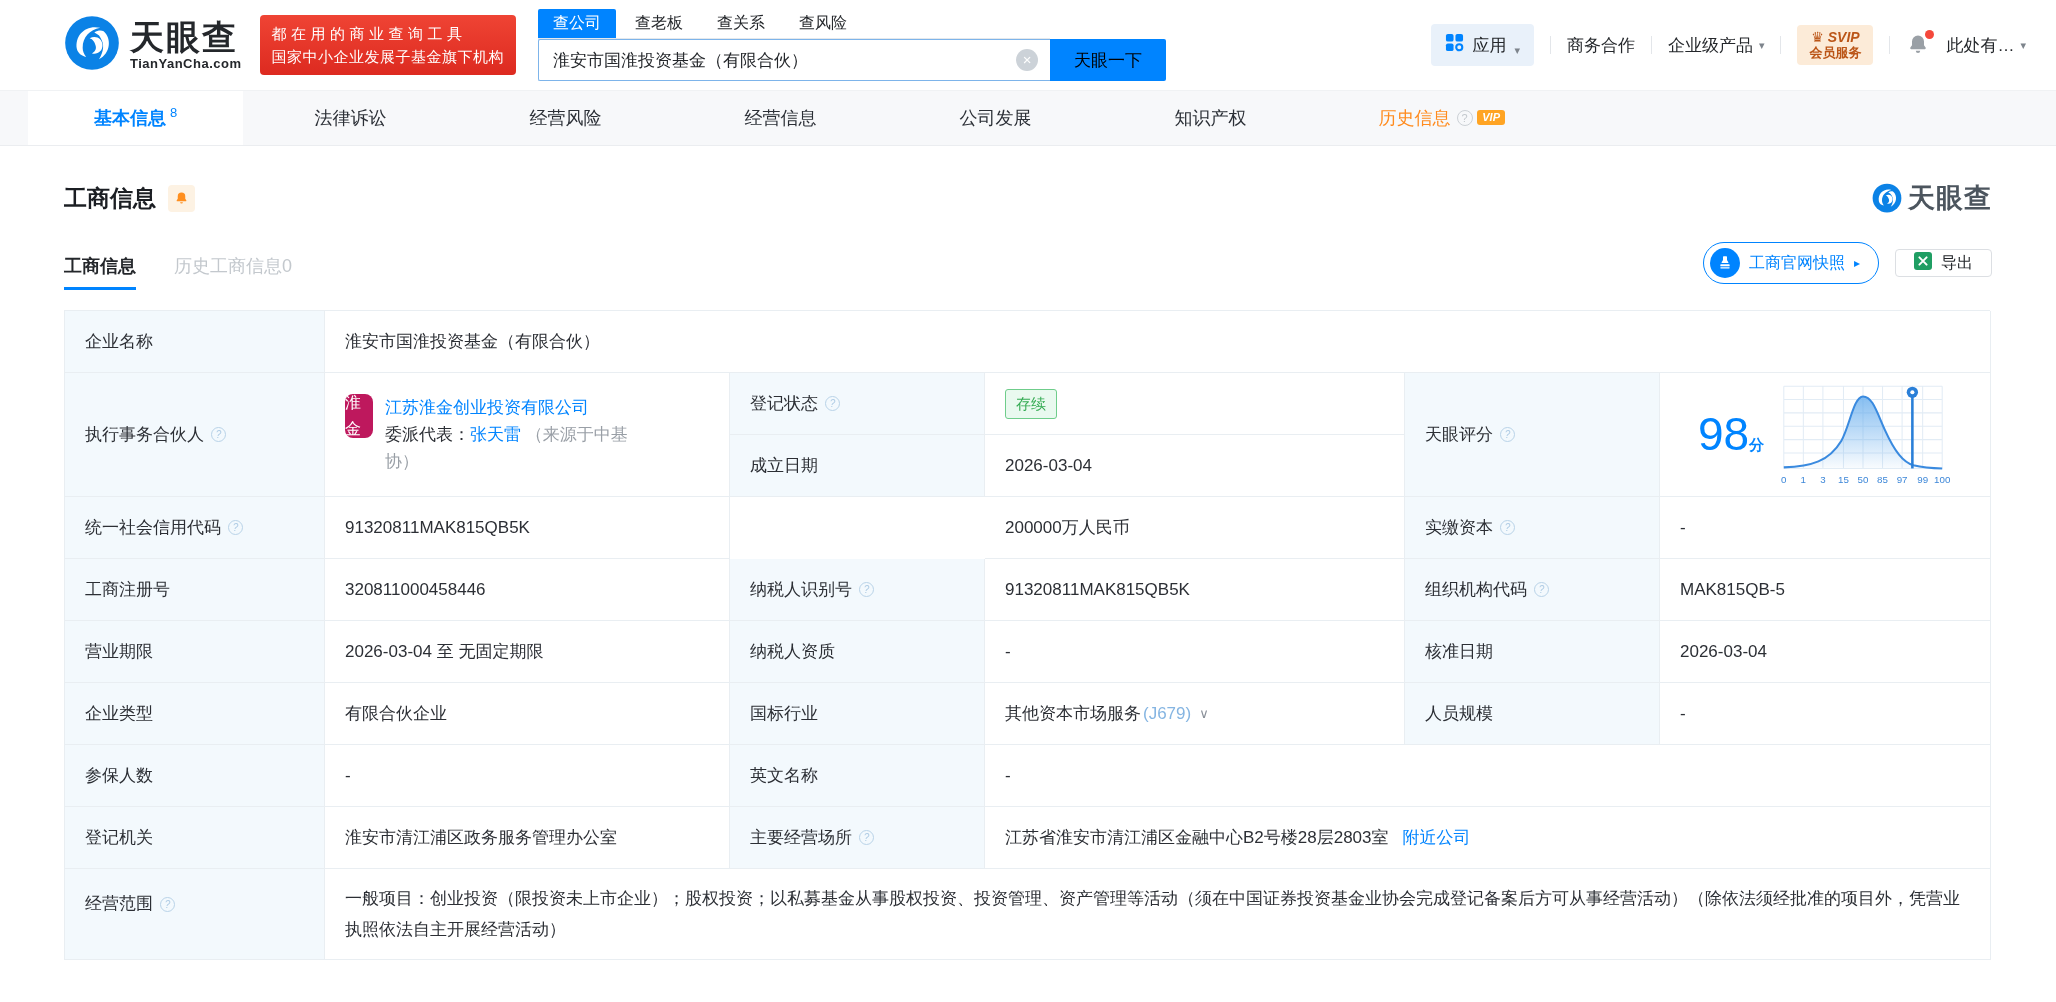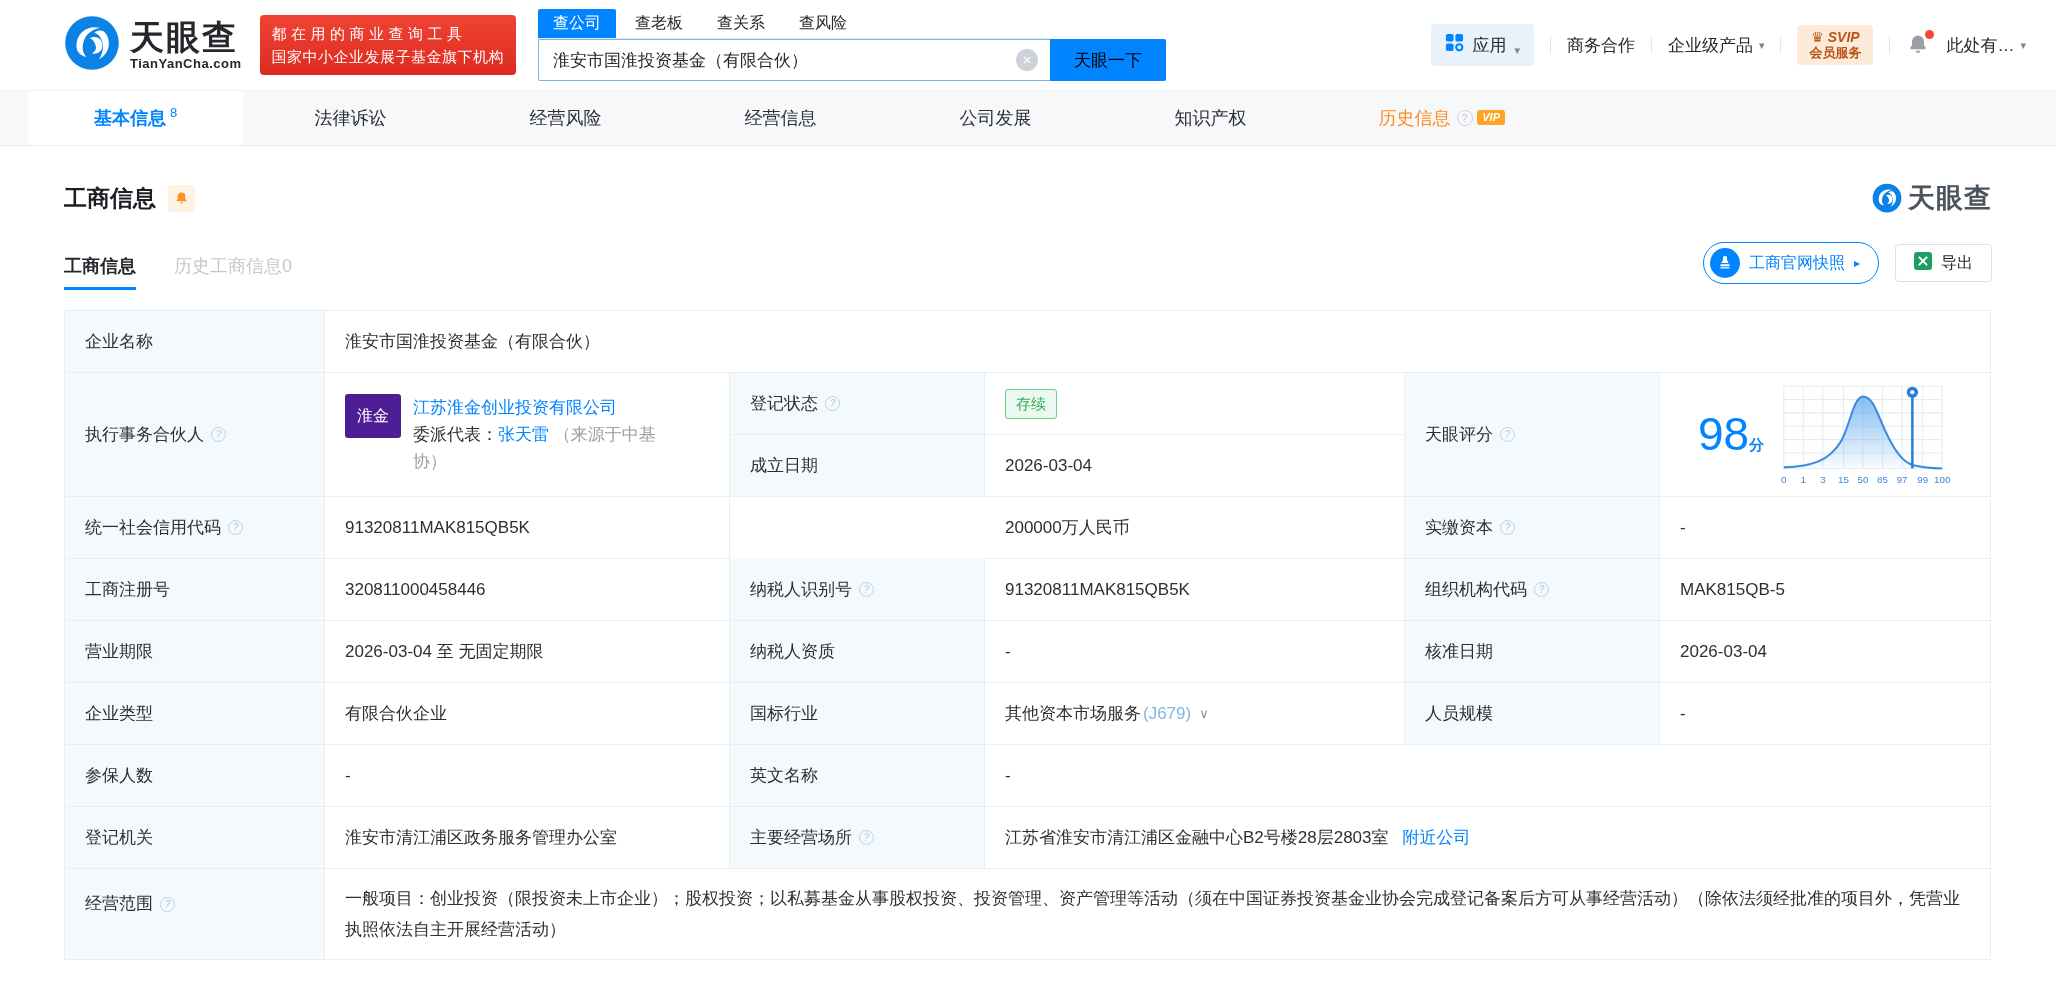--- a/index.html
+++ b/index.html
@@ -65,37 +65,37 @@
   .watermark .wm-t{font-size:27px;font-weight:bold;color:#4c555e;letter-spacing:1px;}
   .subrow{margin-top:26px;display:flex;align-items:flex-end;}
   .subtab{font-size:18px;font-weight:bold;color:#24272b;padding-bottom:12px;position:relative;cursor:pointer;}
   .subtab.active::after{content:"";position:absolute;left:0;right:0;bottom:0;height:3px;background:var(--blue);}
   .subtab.dim{color:#c3c8cd;font-weight:normal;margin-left:38px;}
   .subrow-btns{margin-left:auto;display:flex;gap:16px;align-items:center;padding-bottom:6px;}
   .snap-btn{display:flex;align-items:center;gap:9px;height:42px;border:1px solid var(--blue);border-radius:21px;
             padding:0 18px 0 6px;color:var(--blue);font-size:16px;background:#fff;cursor:pointer;}
   .stamp-circ{width:30px;height:30px;border-radius:50%;background:var(--blue);display:flex;align-items:center;justify-content:center;}
   .arrow{font-size:12px;}
-  .export-btn{display:flex;align-items:center;gap:9px;height:38px;border:1px solid #dcdfe3;border-radius:4px;
+  .export-btn{display:flex;align-items:center;gap:9px;height:28px;border:1px solid #dcdfe3;border-radius:4px;
               padding:0 18px;font-size:16px;color:#24272b;background:#fff;cursor:pointer;}
 
   
   .itable{margin-top:20px;width:1926px;display:grid;
           grid-template-columns:260px 405px 255px 420px 255px 331px;
           grid-template-rows:62px 62px 62px 62px 62px 62px 62px 62px 62px auto;
           border-top:1px solid var(--bd);border-left:1px solid var(--bd);font-size:17px;}
   .cell{border-right:1px solid var(--bd);border-bottom:1px solid var(--bd);display:flex;align-items:center;
         padding:8px 20px;color:#2c2f35;line-height:26px;}
   .lab{background:var(--lab);}
   .help{display:inline-block;width:15px;height:15px;border:1px solid #b9d3e8;border-radius:50%;color:#aecbe4;
         font-size:10px;line-height:14px;text-align:center;margin-left:7px;flex:0 0 auto;cursor:pointer;}
   a.lnk{color:var(--blue);text-decoration:none;cursor:pointer;}
   .muted{color:var(--muted);}
   .badge-ok{border:1px solid #6fcd8b;background:#e9f9ef;color:#35ab53;border-radius:3px;padding:1px 10px;font-size:15px;}
-  .avatar{width:56px;height:44px;border-radius:3px;background:#4c1d95;color:#fff;font-size:16px;display:flex;
+  .avatar{width:28px;height:44px;border-radius:8px;background:#be185d;color:#fff;font-size:16px;display:flex;
           align-items:center;justify-content:center;flex:0 0 auto;cursor:pointer;}
   .p-wrap{display:flex;gap:12px;align-items:flex-start;}
   .p-lines{line-height:27px;}
   .p-delegate{width:254px;}
   .score-cell{display:flex;align-items:center;justify-content:center;gap:10px;padding:8px 6px;}
   .score-num{color:var(--blue);font-weight:normal;font-size:46px;line-height:46px;}
   .score-unit{color:var(--blue);font-size:15px;font-weight:bold;}
   .ind-code{color:#85b5e2;margin-left:2px;}
   .chev{color:#8a9099;font-size:13px;margin-left:8px;cursor:pointer;}
   .scope-val{align-items:flex-start;padding-top:14px;padding-bottom:14px;line-height:31px;}

